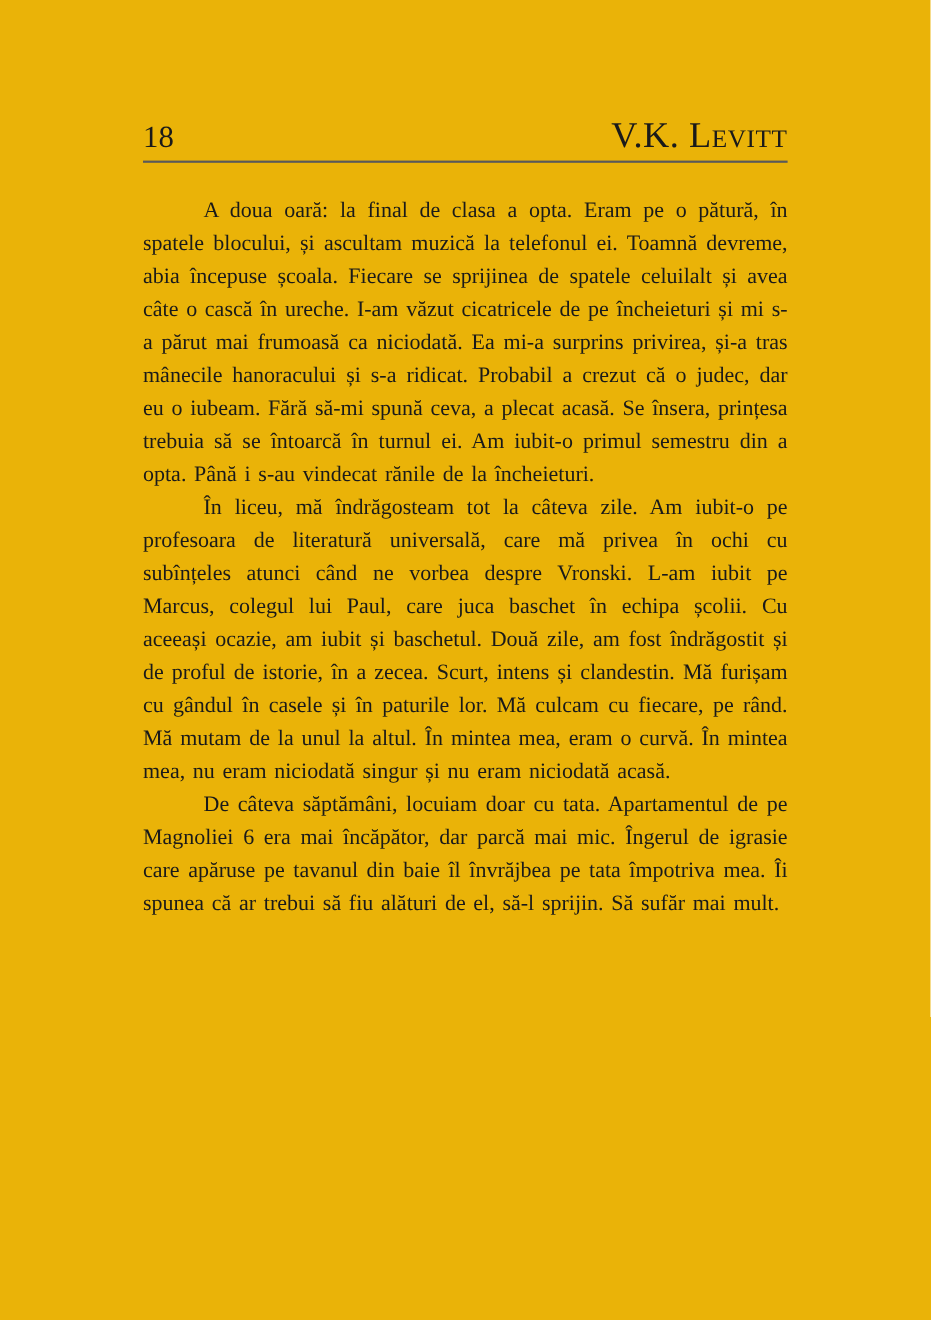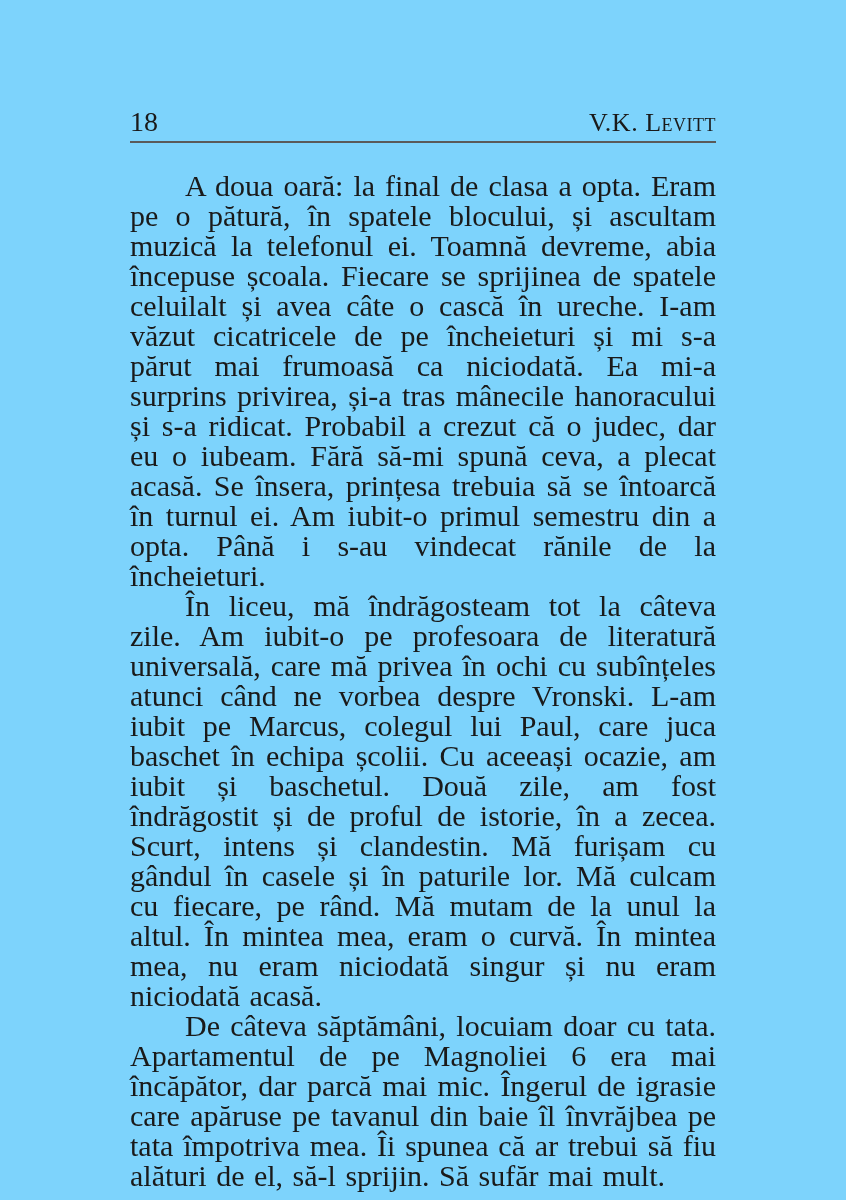--- a/index.html
+++ b/index.html
@@ -4,52 +4,52 @@
 <style>
   html, body {
     margin: 0;
     padding: 0;
     background: #ffffff;
   }
   .page {
     position: relative;
     width: 846px;
     height: 1200px;
-    background: #7dd3fc;
+    background: #eab308;
     box-sizing: border-box;
     padding: 108px 130px 0 130px;
     font-family: "Liberation Serif", "DejaVu Serif", serif;
     color: #1a1a1a;
     overflow: hidden;
   }
   .running-header {
     display: flex;
     justify-content: space-between;
     align-items: baseline;
     border-bottom: 2px solid #5a5a5a;
     padding-bottom: 5px;
   }
   .page-number {
     font-size: 28px;
     line-height: 1;
   }
   .author-name {
-    font-size: 26px;
+    font-size: 33px;
     line-height: 1;
     font-variant: small-caps;
     letter-spacing: 0.5px;
     text-align: center;
   }
   .body-text {
     margin-top: 28px;
     text-align: justify;
   }
   .body-text p {
     margin: 0;
-    font-size: 30px;
+    font-size: 20px;
     line-height: 30px;
     text-indent: 55px;
     word-spacing: 2px;
   }
 </style>
 </head>
 <body>
 
 <div class="page">
   <div class="running-header">

